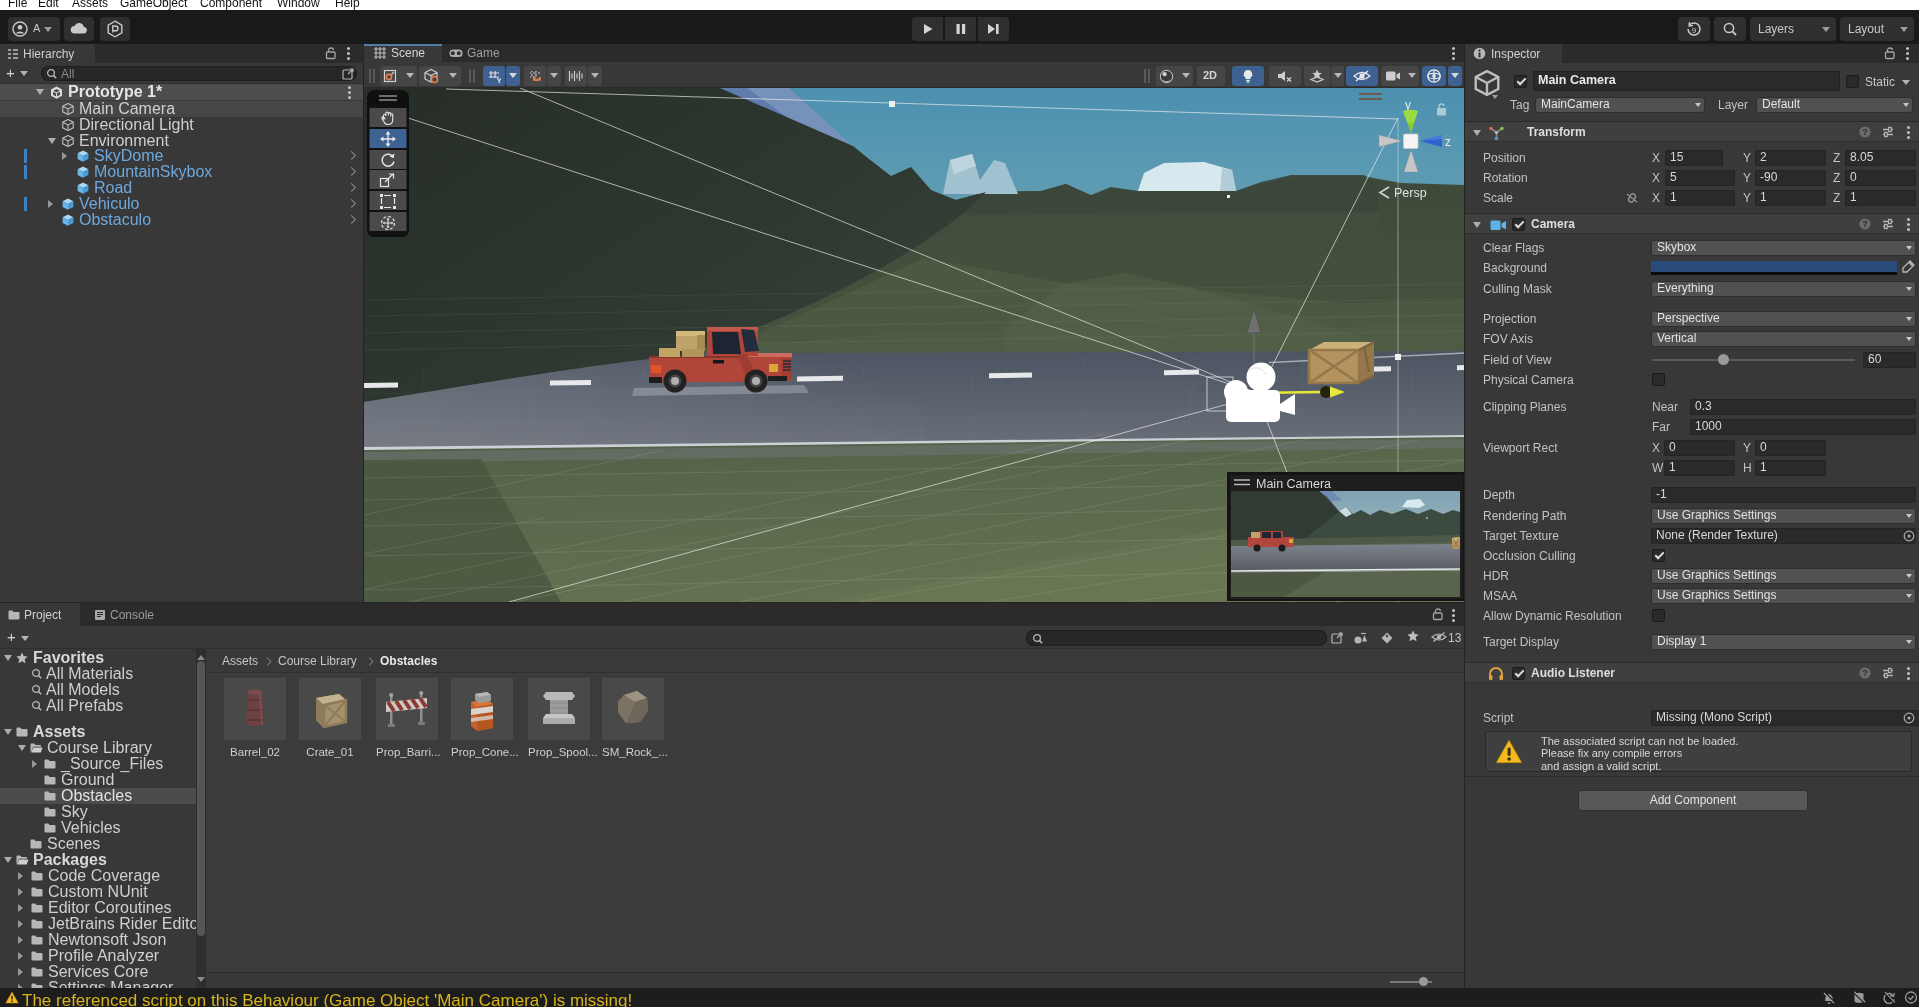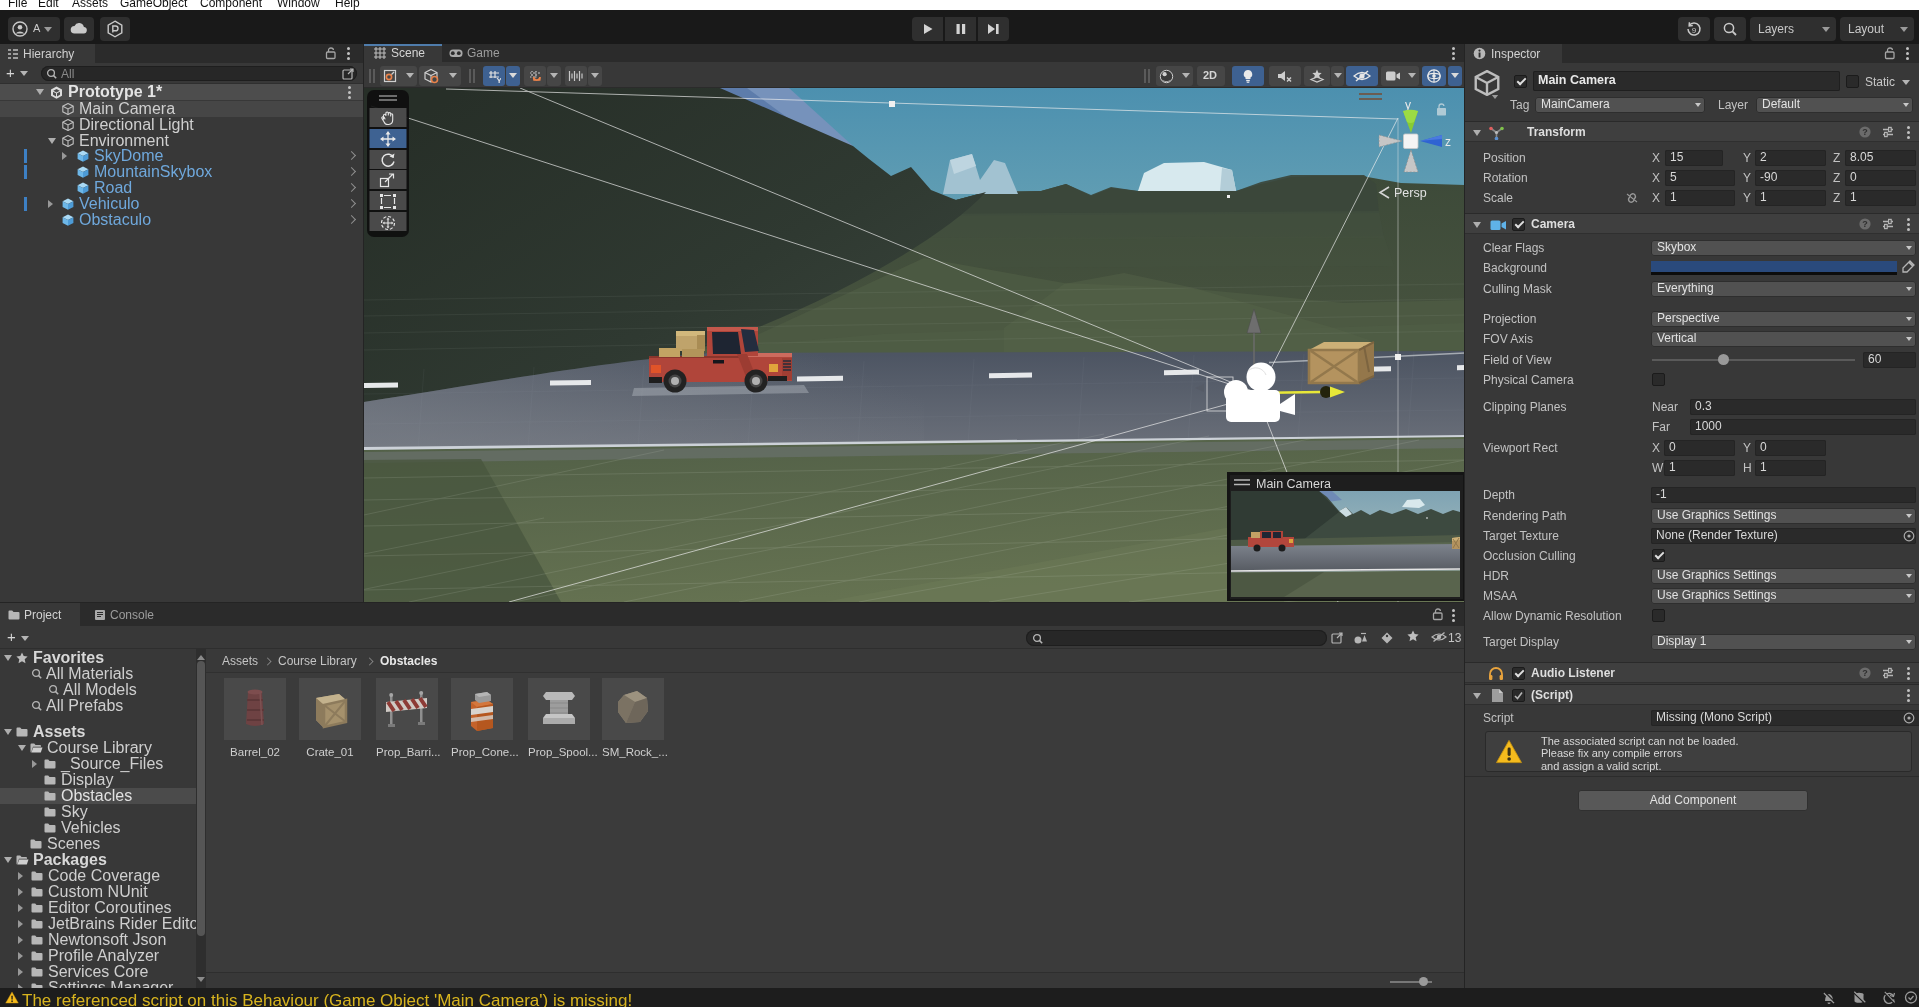--- a/index.html
+++ b/index.html
@@ -727,21 +727,21 @@
           <use href="#star"></use>
         </svg>
         <div class="a b" style="left:33px;top:0;color:#d8d8d8">Favorites</div>
       </div>
 <div class="row16" style="left:0;top:17px;width:196px">
         <svg class="ic" style="left:31px;top:2px" width="11" height="11">
           <use href="#mag"></use>
         </svg>
         <div class="a" style="left:46px;top:0">All Materials</div>
       </div>
-<div class="row16" style="left:17px;top:33px;width:172px">
+<div class="row16" style="left:0;top:33px;width:172px">
         <svg class="ic" style="left:31px;top:2px" width="11" height="11">
           <use href="#mag"></use>
         </svg>
         <div class="a" style="left:46px;top:0">All Models</div>
       </div>
 <div class="row16" style="left:0;top:49px;width:196px">
         <svg class="ic" style="left:31px;top:2px" width="11" height="11">
           <use href="#mag"></use>
         </svg>
         <div class="a" style="left:46px;top:0">All Prefabs</div>
@@ -764,21 +764,21 @@
         <div class="tr" style="left:32px;top:4px"></div>
         <svg class="ic" style="left:44px;top:2px" width="12" height="12">
           <use href="#fold"></use>
         </svg>
         <div class="a" style="left:61px;top:0">_Source_Files</div>
       </div>
 <div class="row16" style="left:0;top:123px;width:196px">
         <svg class="ic" style="left:44px;top:2px" width="12" height="12">
           <use href="#fold"></use>
         </svg>
-        <div class="a" style="left:61px;top:0">Display</div>
+        <div class="a" style="left:61px;top:0">Ground</div>
       </div>
 <div class="row16" style="left:0;top:139px;width:196px;background:#4b4b4b">
         <svg class="ic" style="left:44px;top:2px" width="12" height="12">
           <use href="#fold"></use>
         </svg>
         <div class="a" style="left:61px;top:0;color:#e2e2e2">Obstacles</div>
       </div>
 <div class="row16" style="left:0;top:155px;width:196px">
         <svg class="ic" style="left:44px;top:2px" width="12" height="12">
           <use href="#fold"></use>
@@ -1109,33 +1109,20 @@
 <div class="a b" style="left:66px;top:3px;color:#dedede">Audio Listener</div>
 <svg class="ic" style="left:394px;top:4px" width="12" height="12">
         <use href="#qm"></use>
       </svg>
 <svg class="ic" style="left:417px;top:4px" width="12" height="12">
         <use href="#preset"></use>
       </svg>
 <div class="vd" style="left:442px;top:4px"></div>
 </div>
 
-<div class="hdr" style="top:640px;height:21px">
-<div class="tdn" style="left:8px;top:8px"></div>
-<svg class="ic" style="left:26px;top:3px" width="13" height="15">
-        <path d="M1 1 H8 L12 5 V14 H1 Z" fill="#9d9d9d"></path>
-        <path d="M8 1 L8 5 H12" fill="#c8c8c8"></path>
-      </svg>
-<div class="cb" style="left:47px;top:4px"></div>
-<svg class="ic" style="left:49px;top:6px" width="9" height="9">
-        <path d="M1 5 L3.5 7.5 L8 1.5" fill="none" stroke="#b5b5b5" stroke-width="1.6"></path>
-      </svg>
-<div class="a b" style="left:66px;top:3px;color:#dedede">(Script)</div>
-<div class="vd" style="left:442px;top:4px"></div>
-</div>
 <div class="lbl" style="left:18px;top:666px">Script</div>
 <div class="fld" style="left:186px;top:666px;width:297px">Missing (Mono Script)</div>
 <svg class="ic" style="left:438px;top:668px" width="12" height="12">
       <circle cx="6" cy="6" r="4.8" fill="none" stroke="#aaa" stroke-width="1.2"></circle>
       <circle cx="6" cy="6" r="1.6" fill="#aaa"></circle>
     </svg>
 <div class="a" style="left:20px;top:687px;width:427px;height:41px;background:#3f3f3f;border:1px solid #2a2a2a;border-radius:3px">
 <svg class="ic" style="left:9px;top:7px" width="28" height="25" viewBox="0 0 20 18">
         <use href="#warn"></use>
       </svg>

